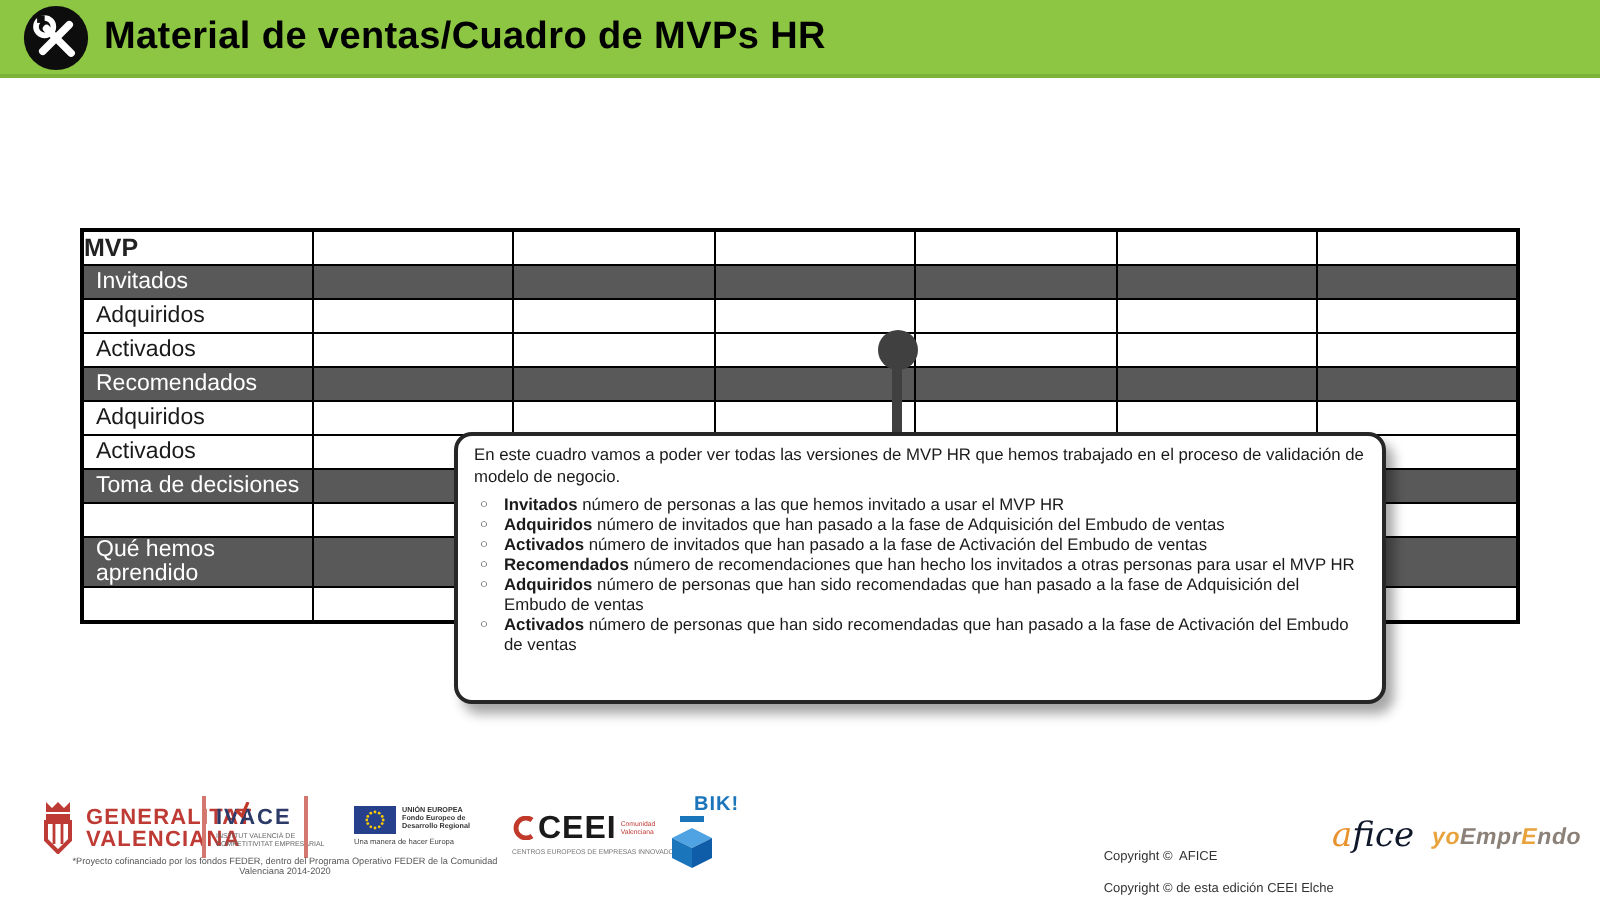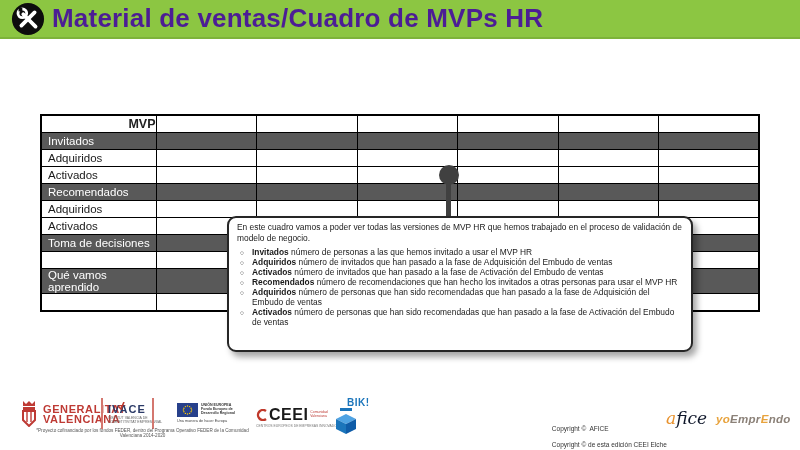--- a/index.html
+++ b/index.html
@@ -2,31 +2,31 @@
 <html><head>
 <meta charset="utf-8">
 <style>
   html,body{margin:0;padding:0;background:#e9e9e9;}
   .slide{position:relative;width:800px;height:450px;background:#fff;overflow:hidden;
          font-family:"Liberation Sans",sans-serif;color:#222;}
   
   .topbar{position:absolute;left:0;top:0;width:800px;height:37px;background:#8CC642;
           border-bottom:2px solid #7DB33A;display:flex;align-items:center;}
   .topbar .badge{position:absolute;left:11px;top:2px;width:34px;height:34px;}
-  .topbar h1{margin:0 0 0 52px;font-size:26px;font-weight:bold;color:#4c1d95;letter-spacing:.2px;}
+  .topbar h1{margin:0 0 0 52px;font-size:19px;font-weight:bold;color:#000000;letter-spacing:.2px;}
   
   .section-bar{position:absolute;left:42px;top:65px;width:712px;height:22px;background:#595959;
                border:2px solid #1f1f1f;display:flex;align-items:center;justify-content:center;}
   .section-bar span{color:#fff;font-weight:bold;font-size:13px;white-space:pre;}
   
   table.mvp{position:absolute;left:40px;top:114px;width:720px;border-collapse:collapse;
             table-layout:fixed;border:2px solid #000;}
   table.mvp td{border:1px solid #000;height:16px;padding:0 0 0 6px;font-size:11.5px;overflow:hidden;}
   tr.row-header td{background:#fff;}
-  tr.row-header td.lbl{font-weight:bold;text-align:right;font-size:12.5px;padding-left:0;}
+  tr.row-header td.lbl{font-weight:bold;text-align:left;font-size:12.5px;padding-left:0;}
   tr.row-dark td{background:#595959;color:#fff;border-color:#000;}
   tr.row-light td{background:#fff;color:#1a1a1a;}
   
   .anchor-dot{position:absolute;left:439px;top:165px;width:20px;height:20px;border-radius:50%;
               background:#404040;z-index:4;}
   .anchor-stem{position:absolute;left:446px;top:180px;width:5px;height:40px;background:#404040;z-index:4;}
   .callout{position:absolute;left:227px;top:216px;width:466px;height:136px;background:#fff;
            border:2.5px solid #262626;border-radius:9px;box-shadow:4px 5px 6px rgba(0,0,0,.35);
            z-index:5;padding:4px 8px;box-sizing:border-box;overflow:hidden;}
   .callout p{margin:0 0 4px 0;font-size:8.4px;line-height:10.5px;color:#1a1a1a;}
@@ -176,21 +176,21 @@
       <tr class="row-light">
         <td class="lbl"></td>
         <td></td>
           <td></td>
           <td></td>
           <td></td>
           <td></td>
           <td></td>
       </tr>
       <tr class="row-dark">
-        <td class="lbl">Qué vamos aprendido</td>
+        <td class="lbl">Qué hemos aprendido</td>
         <td></td>
           <td></td>
           <td></td>
           <td></td>
           <td></td>
           <td></td>
       </tr>
       <tr class="row-light">
         <td class="lbl"></td>
         <td></td>

